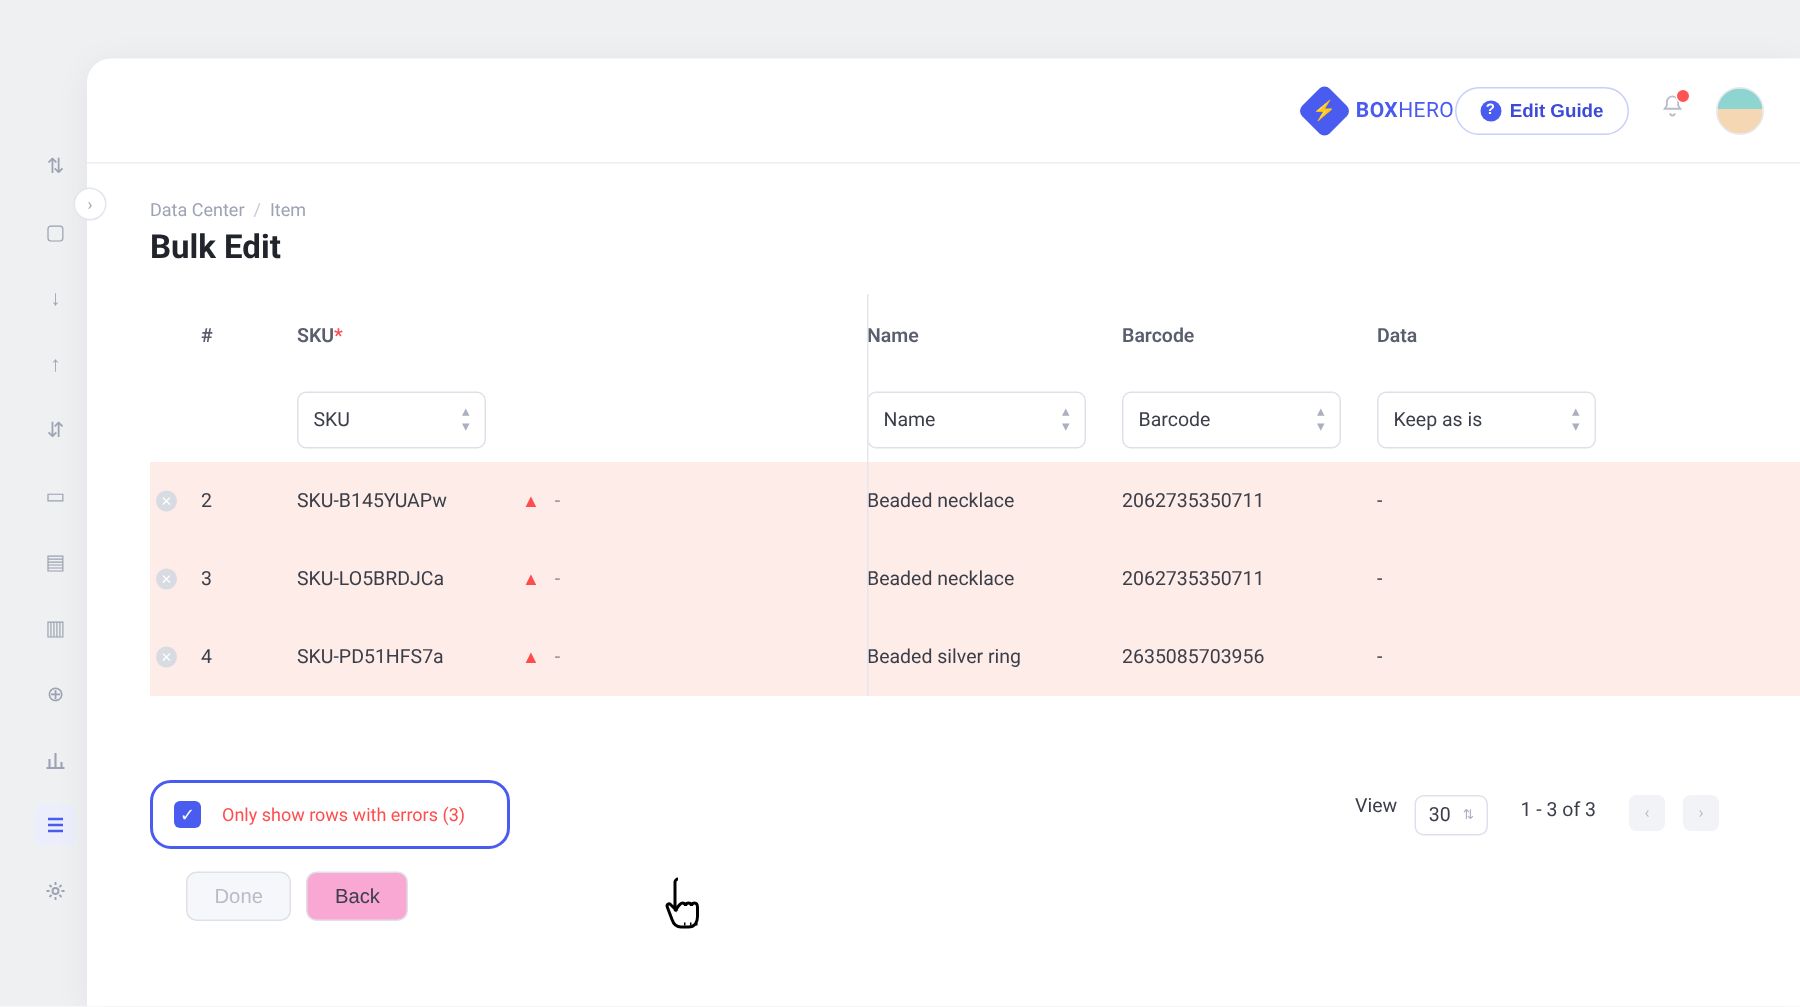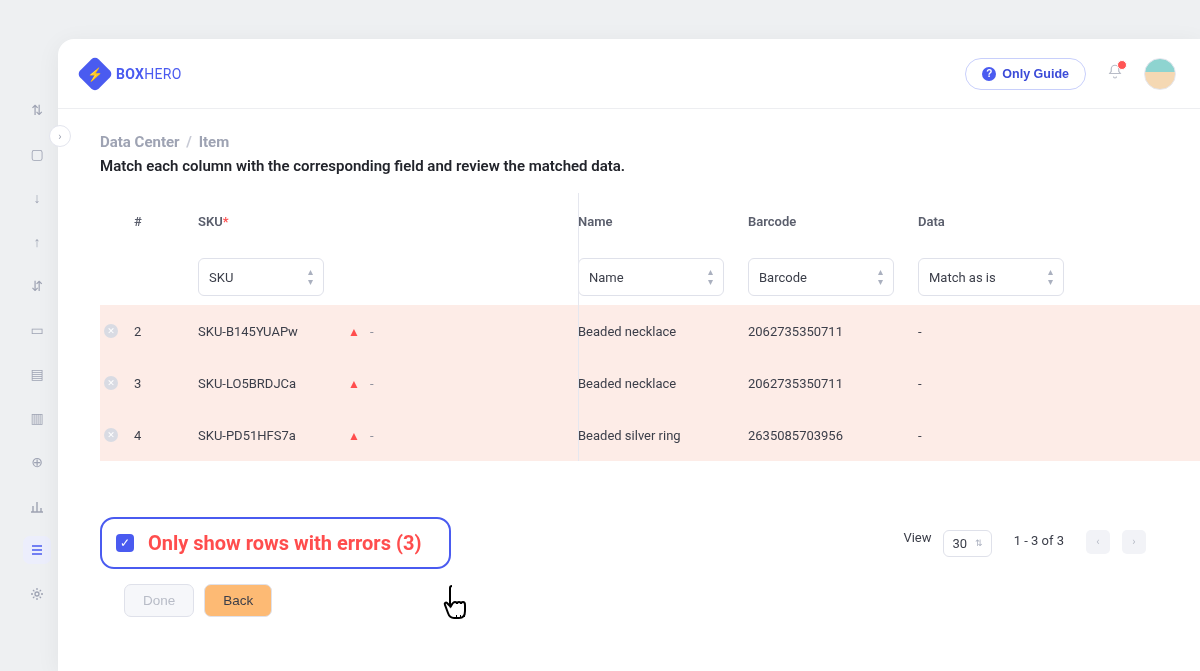--- a/index.html
+++ b/index.html
@@ -22,21 +22,21 @@
     box-shadow: 0 4px 24px rgba(0,0,0,0.06);
     overflow: hidden;
   }
   
   .header-bar {
     height: 70px;
     border-bottom: 1px solid #edeef1;
     display: flex;
     align-items: center;
     padding: 0 24px;
-    justify-content: space-between;
+    justify-content: flex-end;
   }
   .brand { display: flex; align-items: center; gap: 8px; }
   .brand-logo {
     width: 26px; height: 26px;
     background: #4a5bf0;
     transform: rotate(45deg);
     border-radius: 5px;
     position: relative;
   }
   .brand-logo::after {
@@ -108,21 +108,21 @@
     border: 1px solid #e3e5ee;
     background: #fff;
     border-radius: 50%;
     display: flex; align-items: center; justify-content: center;
     color: #9ea3b3; font-size: 11px;
     cursor: pointer;
     z-index: 5;
   }
   
   .content { padding: 24px 0 0 42px; }
-  .breadcrumb { font-size: 15px; color: #9ea3b3; margin-bottom: 6px; font-weight: bold; }
+  .breadcrumb { font-size: 12px; color: #9ea3b3; margin-bottom: 6px; }
   .breadcrumb .sep { color: #c7cad5; margin: 0 3px; }
   .page-title { font-size: 22px; font-weight: 700; color: #22242b; margin-bottom: 18px; }
   .instruction { font-size: 15px; font-weight: 600; color: #22242b; margin-bottom: 18px; }
   
   .tbl { display: flex; position: relative; }
   .col-divider {
     position: absolute; top: 0; left: 478px; bottom: 0;
     width: 1px; background: #e5e7ef;
   }
   .tbl-inner { flex: 1; }
@@ -165,36 +165,36 @@
     padding: 12px 28px 12px 14px;
     display: inline-flex; align-items: center; gap: 14px;
     cursor: pointer;
   }
   .chk {
     width: 18px; height: 18px; border-radius: 4px;
     background: #4a5bf0;
     display: flex; align-items: center; justify-content: center;
     color: #fff; font-size: 12px;
   }
-  .filter-label { color: #ff4d4d; font-size: 20px; font-weight: 700; }
+  .filter-label { color: #ff4d4d; font-size: 12px; font-weight: 400; }
   .pager { display: flex; align-items: flex-start; gap: 12px; font-size: 13px; color: #3b3e49; }
   .view-sel {
     border: 1px solid #dfe1ea; border-radius: 6px;
     padding: 5px 8px; display: flex; gap: 8px; align-items: center;
     cursor: pointer;
   }
   .pg-btn {
     width: 24px; height: 24px; border-radius: 5px;
     background: #f2f3f7; color: #b8bcc7;
     display: flex; align-items: center; justify-content: center;
     cursor: pointer; font-size: 11px;
   }
   .action-btns { position: absolute; bottom: -48px; left: 0; display: flex; gap: 10px; padding-left: 24px; }
   .btn {
-    border: 1px solid #dfe1ea; background: #fdba74;
+    border: 1px solid #dfe1ea; background: #f9a8d4;
     padding: 8px 18px; border-radius: 7px;
     font-size: 13.5px; color: #3b3e49; cursor: pointer;
   }
   .btn.disabled { background: #f6f7fa; color: #b8bcc7; cursor: not-allowed; }
   
   .cursor {
     position: absolute;
     top: 580px; left: 438px;
     z-index: 10;
     pointer-events: none;
@@ -238,42 +238,42 @@
   <div class="header-bar">
     <div class="brand">
       <div class="brand-logo"></div>
       <span class="brand-text">
         <span>BOX</span><span class="thin">HERO</span>
       </span>
     </div>
     <div class="header-right">
       <button class="user-guide-btn">
         <span class="q-icon">?</span>
-        <span>Only Guide</span>
+        <span>Edit Guide</span>
       </button>
       <div class="bell">
         <svg width="18" height="18" viewBox="0 0 24 24">
             <path d="M12 3a5 5 0 00-5 5v3l-2 3h14l-2-3V8a5 5 0 00-5-5zM10 18a2 2 0 104 0" stroke="currentColor" stroke-width="1.6" fill="none"></path>
           </svg>
         <span class="bell-dot"></span>
       </div>
       <div class="avatar"></div>
     </div>
   </div>
 
   <div class="content">
 
     <div class="breadcrumb">
       <span>Data Center</span>
       <span class="sep">/</span>
       <span>Item</span>
     </div>
 
-
-    <p class="instruction">Match each column with the corresponding field and review the matched data.</p>
+    <h1 class="page-title">Bulk Edit</h1>
+
 
     <div class="tbl">
       <div class="col-divider"></div>
       <div class="tbl-inner">
 
         <div class="thead">
           <span></span>
           <span>#</span>
           <span><span>SKU</span><span class="req">*</span></span>
           <span></span>
@@ -299,21 +299,21 @@
               </div>
             </span>
           <span>
               <div class="psel">
                 <span>Barcode</span>
                 <span class="caret">▴<br>▾</span>
               </div>
             </span>
           <span>
               <div class="psel">
-                <span>Match as is</span>
+                <span>Keep as is</span>
                 <span class="caret">▴<br>▾</span>
               </div>
             </span>
         </div>
 
         <div class="drow">
           <span>
               <span class="xicon">✕</span>
             </span>
           <span class="cell">2</span>

